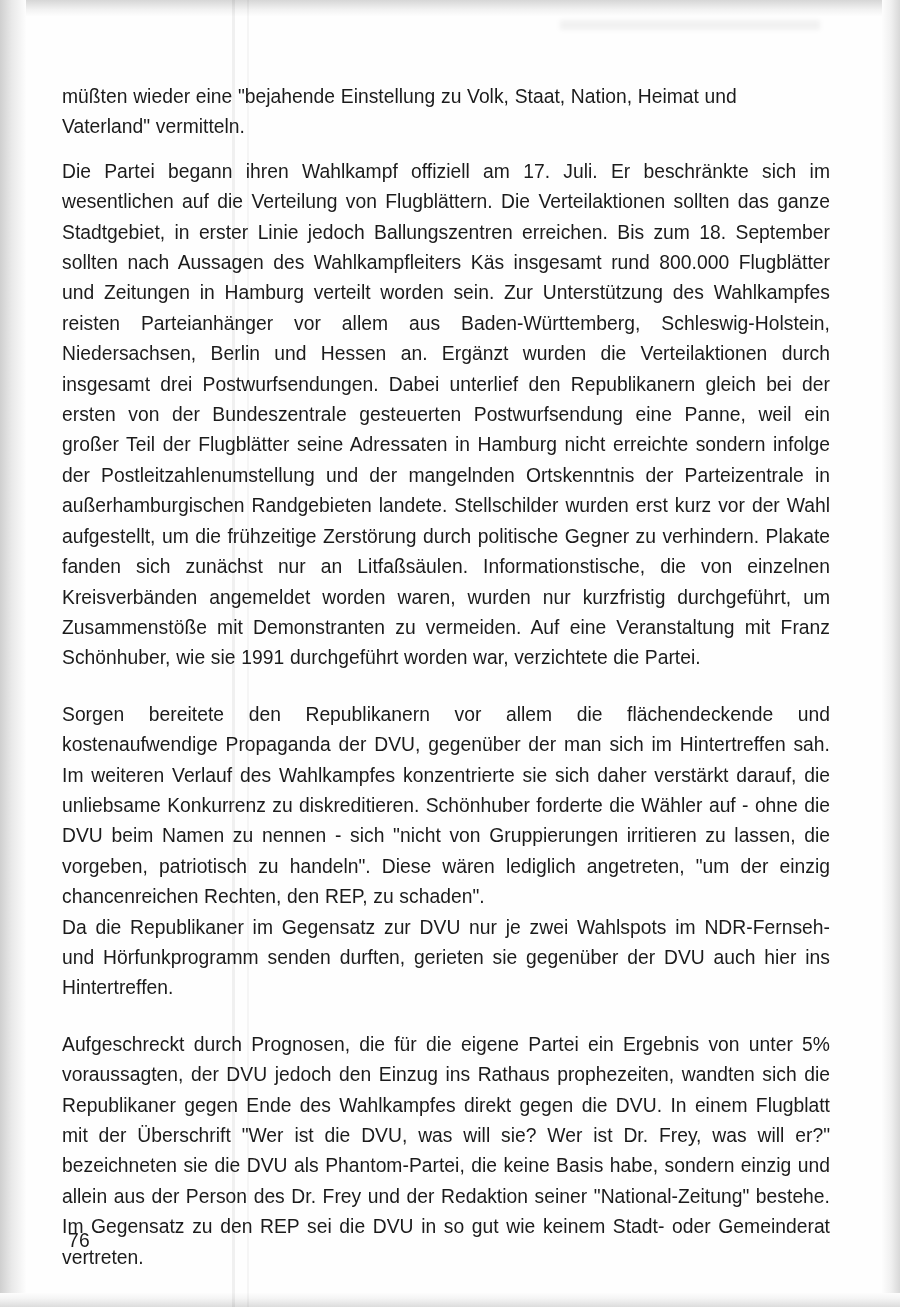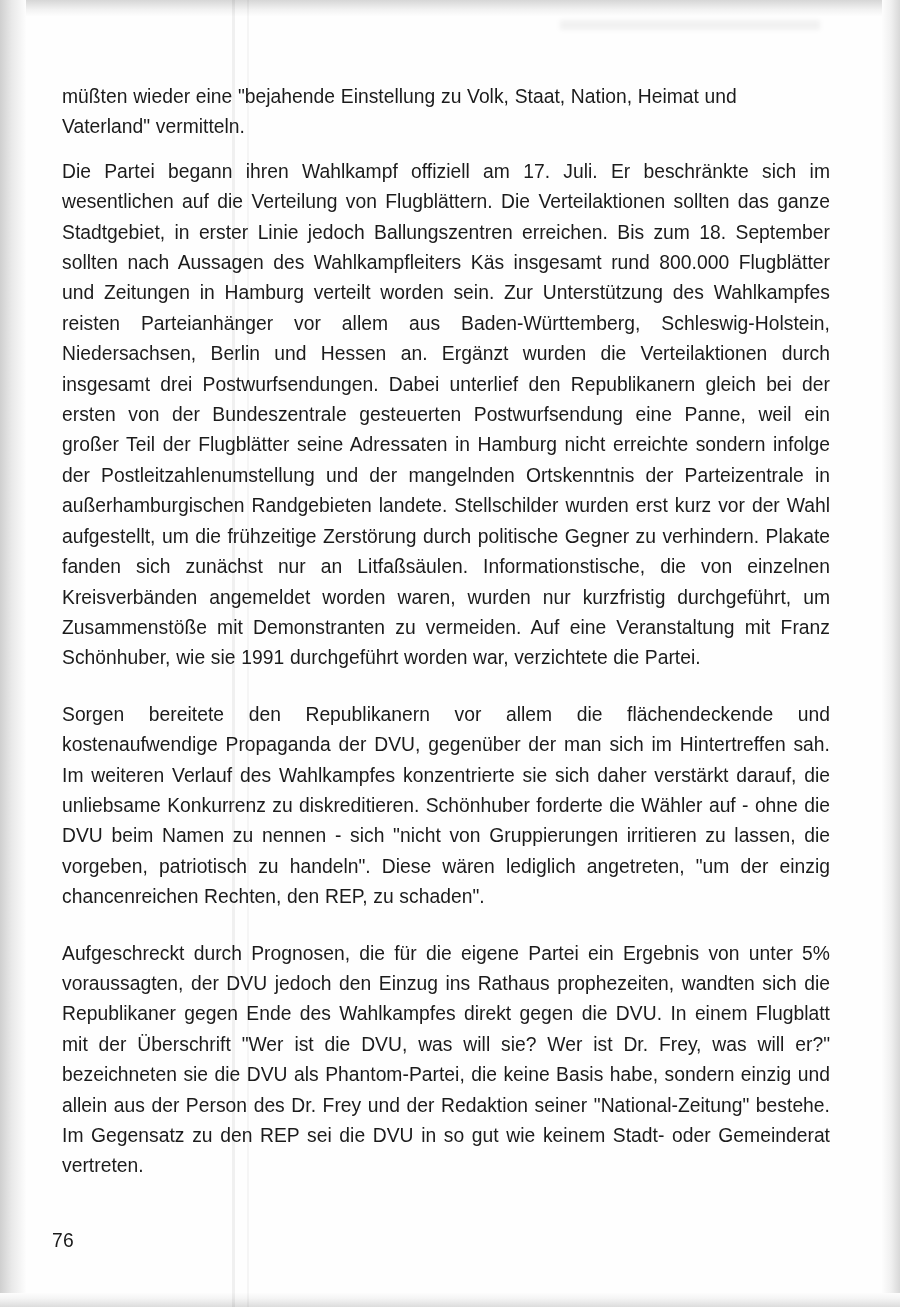--- a/index.html
+++ b/index.html
@@ -85,21 +85,21 @@
     text-align: left;
   }
   p.para + p.para {
     margin-top: 0;
   }
   .gap-small { height: 14px; }
   .gap-para  { height: 26px; }
 
   .folio {
     position: absolute;
-    left: 52px;
+    left: 68px;
     top: 1228px;
     font-size: 19.3px;
     line-height: 26px;
     letter-spacing: 0.4px;
   }
 </style>
 </head>
 <body>
 
 <div class="page-scan">
@@ -110,18 +110,19 @@
   <div class="scan-streak-a"></div>
   <div class="scan-streak-b"></div>
   <div class="scan-smudge"></div>
 
   <div class="content">
     <p class="para first">müßten wieder eine "bejahende Einstellung zu Volk, Staat, Nation, Heimat und Vaterland" vermitteln.</p>
     <div class="gap-small"></div>
     <p class="para">Die Partei begann ihren Wahlkampf offiziell am 17. Juli. Er beschränkte sich im wesentlichen auf die Verteilung von Flugblättern. Die Verteilaktionen sollten das ganze Stadtgebiet, in erster Linie jedoch Ballungszentren erreichen. Bis zum 18. September sollten nach Aussagen des Wahlkampfleiters Käs insgesamt rund 800.000 Flugblätter und Zeitungen in Hamburg verteilt worden sein. Zur Unterstützung des Wahlkampfes reisten Parteianhänger vor allem aus Baden-Württemberg, Schleswig-Holstein, Niedersachsen, Berlin und Hessen an. Ergänzt wurden die Verteilaktionen durch insgesamt drei Postwurfsendungen. Dabei unterlief den Republikanern gleich bei der ersten von der Bundeszentrale gesteuerten Postwurfsendung eine Panne, weil ein großer Teil der Flugblätter seine Adressaten in Hamburg nicht erreichte sondern infolge der Postleitzahlenumstellung und der mangelnden Ortskenntnis der Parteizentrale in außerhamburgischen Randgebieten landete. Stellschilder wurden erst kurz vor der Wahl aufgestellt, um die frühzeitige Zerstörung durch politische Gegner zu verhindern. Plakate fanden sich zunächst nur an Litfaßsäulen. Informationstische, die von einzelnen Kreisverbänden angemeldet worden waren, wurden nur kurzfristig durchgeführt, um Zusammenstöße mit Demonstranten zu vermeiden. Auf eine Veranstaltung mit Franz Schönhuber, wie sie 1991 durchgeführt worden war, verzichtete die Partei.</p>
     <div class="gap-para"></div>
     <p class="para">Sorgen bereitete den Republikanern vor allem die flächendeckende und kostenaufwendige Propaganda der DVU, gegenüber der man sich im Hintertreffen sah. Im weiteren Verlauf des Wahlkampfes konzentrierte sie sich daher verstärkt darauf, die unliebsame Konkurrenz zu diskreditieren. Schönhuber forderte die Wähler auf - ohne die DVU beim Namen zu nennen - sich "nicht von Gruppierungen irritieren zu lassen, die vorgeben, patriotisch zu handeln". Diese wären lediglich angetreten, "um der einzig chancenreichen Rechten, den REP, zu schaden".</p>
+    <p class="para">Da die Republikaner im Gegensatz zur DVU nur je zwei Wahlspots im NDR-Fernseh- und Hörfunkprogramm senden durften, gerieten sie gegenüber der DVU auch hier ins Hintertreffen.</p>
     <div class="gap-para"></div>
     <p class="para">Aufgeschreckt durch Prognosen, die für die eigene Partei ein Ergebnis von unter 5% voraussagten, der DVU jedoch den Einzug ins Rathaus prophezeiten, wandten sich die Republikaner gegen Ende des Wahlkampfes direkt gegen die DVU. In einem Flugblatt mit der Überschrift "Wer ist die DVU, was will sie? Wer ist Dr. Frey, was will er?" bezeichneten sie die DVU als Phantom-Partei, die keine Basis habe, sondern einzig und allein aus der Person des Dr. Frey und der Redaktion seiner "National-Zeitung" bestehe. Im Gegensatz zu den REP sei die DVU in so gut wie keinem Stadt- oder Gemeinderat vertreten.</p>
   </div>
 
   <div class="folio">76</div>
 </div>
 
 </body></html>

